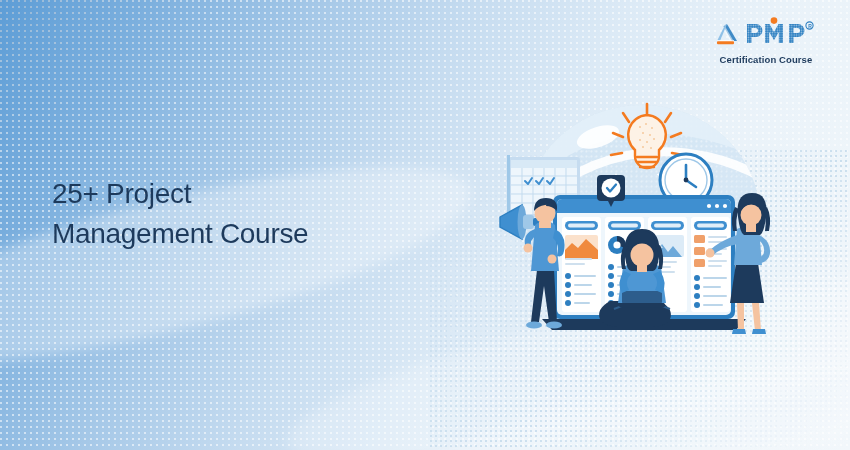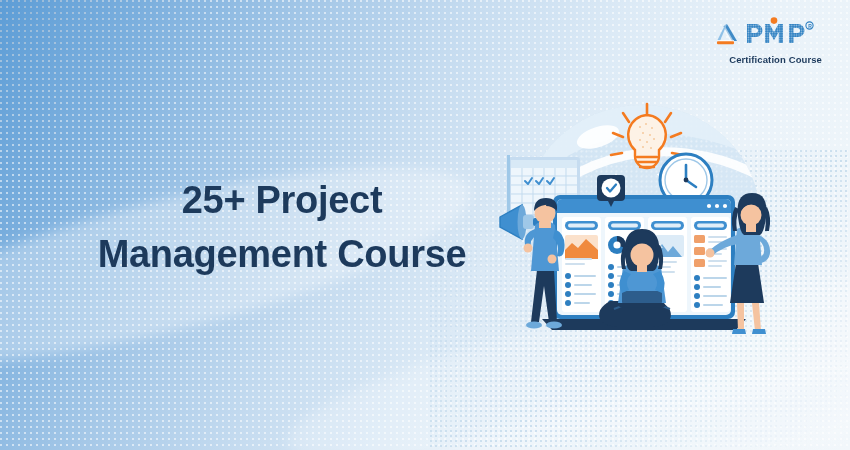--- a/index.html
+++ b/index.html
@@ -68,35 +68,34 @@
   .sweep-b { left: 280px; top: 310px; width: 700px; height: 120px; transform: rotate(-12deg); opacity: .7;}
   .sweep-c { left: 430px; top: 380px; width: 520px; height: 90px; transform: rotate(-10deg); opacity: .55;}
 
   
   #headline {
     position: absolute;
     left: 52px;
     top: 174px;
     width: 460px;
     color: #1d3a5c;
-    font-size: 38px;
-    font-weight: 700;
+    font-size: 28px;
+    font-weight: 400;
     line-height: 1.42;
     letter-spacing: -0.3px;
-    text-align: center;
   }
   #headline .ln { display: block; white-space: nowrap; }
 
   
   #logo {
     position: absolute;
     right: 28px;
     top: 18px;
     width: 112px;
-    text-align: right;
+    text-align: center;
   }
   #logo .logo-row {
     display: flex;
     align-items: center;
     justify-content: center;
     gap: 5px;
     height: 32px;
   }
   #logo .wordmark {
     font-size: 27px;

